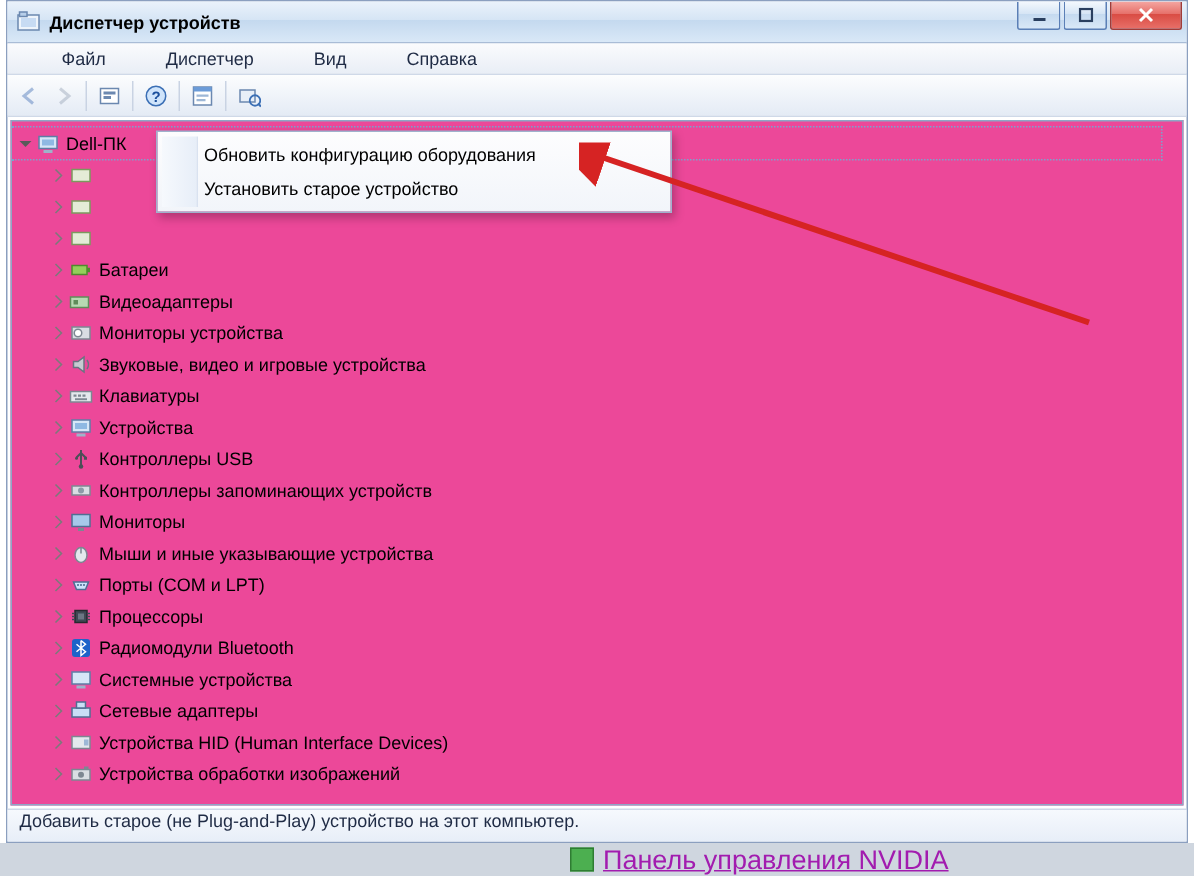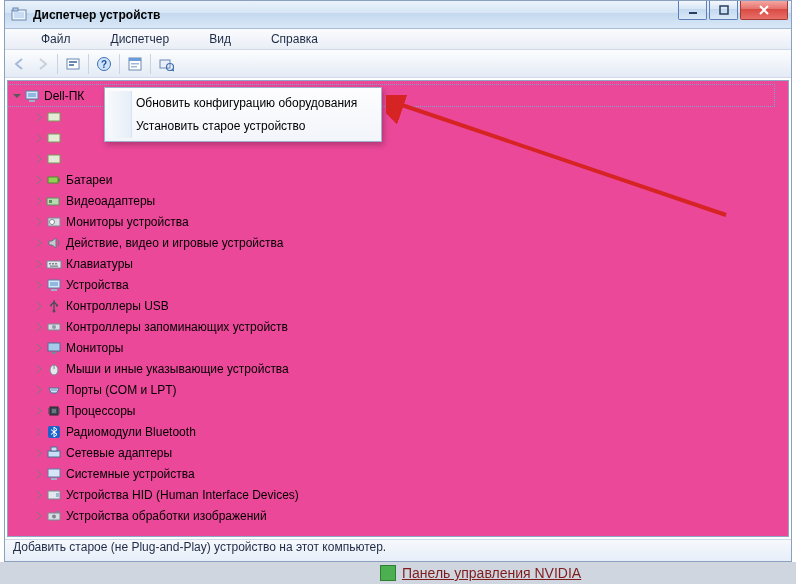--- a/index.html
+++ b/index.html
@@ -29,35 +29,35 @@
   
   .tree { list-style:none; margin:0; padding:0;}
   .tree li { display:block;}
   .trow { display:flex; align-items:center; height:21px; padding-left:4px; white-space:nowrap;}
   .tri { width:10px; height:10px; margin-right:2px; display:inline-flex; align-items:center; justify-content:center;}
   .ic { width:16px; height:16px; margin-right:4px; display:inline-flex; align-items:center; justify-content:center;}
   .lbl { color:#000;}
   .children { padding-left:22px;}
   .trow.sel { outline:1px dotted #7da2ce;}
   
-  .ctxmenu { position:absolute; left:96px; top:6px; width:278px; background:linear-gradient(#fdfdfe,#f2f5fa); border:1px solid #9fb2cd; box-shadow:2px 3px 6px rgba(0,0,0,.25); padding:3px;}
+  .ctxmenu { position:absolute; left:96px; top:6px; width:344px; background:linear-gradient(#fdfdfe,#f2f5fa); border:1px solid #9fb2cd; box-shadow:2px 3px 6px rgba(0,0,0,.25); padding:3px;}
   .ctxmenu .citem { height:22px; display:flex; align-items:center; padding-left:28px; margin:1px 0;}
   .ctxmenu .citem:first-child { background:transparent;}
   .ctxmenu .gutter { position:absolute; left:3px; top:3px; bottom:3px; width:24px; background:linear-gradient(90deg,#f6f9fd,#e7eef8); border-right:1px solid #d9e2f0;}
   .ctxmenu .citems { position:relative;}
   
   .arrow { position:absolute; pointer-events:none;}
   
   .statusbar { height:22px; background:linear-gradient(#f6f9fd,#e7eef8); border-top:1px solid #cfd9e8; display:flex; padding:0 8px; color:#1f2b45;}
   
   
   .taskback { position:absolute; left:0; bottom:0; width:796px; height:22px; background:#cfd6df; display:flex; align-items:center; padding-left:380px;}
   .taskback .nv { display:flex; align-items:center; gap:6px; height:100%;}
   .taskback .nv .nvic { width:16px; height:16px; background:#4caf50; border:1px solid #2e7d32;}
-  .taskback .nv span { color:#7f1d1d; font-size:14px; text-decoration:underline;}
+  .taskback .nv span { color:#a21caf; font-size:18px; text-decoration:underline;}
 </style>
 </head>
 <body>
 
 <div class="taskback">
   <div class="nv">
     <div class="nvic"></div>
     <span>Панель управления NVIDIA</span>
   </div>
 </div>
@@ -267,21 +267,21 @@
                   <svg width="10" height="10">
                     <path d="M3 1 L7 5 L3 9" fill="none" stroke="#7a7a7a"></path>
                   </svg>
                 </span>
             <span class="ic">
                   <svg width="16" height="16">
                     <path d="M3 6 L6 6 L10 3 L10 13 L6 10 L3 10 Z" fill="#c6cbd2" stroke="#6a7380"></path>
                     <path d="M12 5 Q14 8 12 11" fill="none" stroke="#6a7380"></path>
                   </svg>
                 </span>
-            <span class="lbl">Действие, видео и игровые устройства</span>
+            <span class="lbl">Звуковые, видео и игровые устройства</span>
           </div>
             </li>
 
           <li>
               <div class="trow">
             <span class="tri">
                   <svg width="10" height="10">
                     <path d="M3 1 L7 5 L3 9" fill="none" stroke="#7a7a7a"></path>
                   </svg>
                 </span>
@@ -447,42 +447,42 @@
 
           <li>
               <div class="trow">
             <span class="tri">
                   <svg width="10" height="10">
                     <path d="M3 1 L7 5 L3 9" fill="none" stroke="#7a7a7a"></path>
                   </svg>
                 </span>
             <span class="ic">
                   <svg width="16" height="16">
+                    <rect x="2" y="3" width="12" height="8" fill="#d6e6f7" stroke="#5d7ea6"></rect>
+                    <rect x="5" y="12" width="6" height="2" fill="#9eb3ca"></rect>
+                  </svg>
+                </span>
+            <span class="lbl">Системные устройства</span>
+          </div>
+            </li>
+
+          <li>
+              <div class="trow">
+            <span class="tri">
+                  <svg width="10" height="10">
+                    <path d="M3 1 L7 5 L3 9" fill="none" stroke="#7a7a7a"></path>
+                  </svg>
+                </span>
+            <span class="ic">
+                  <svg width="16" height="16">
                     <rect x="2" y="6" width="12" height="6" fill="#c9dff6" stroke="#4f6f93"></rect>
                     <rect x="5" y="2" width="6" height="4" fill="#c9dff6" stroke="#4f6f93"></rect>
                   </svg>
                 </span>
             <span class="lbl">Сетевые адаптеры</span>
-          </div>
-            </li>
-
-          <li>
-              <div class="trow">
-            <span class="tri">
-                  <svg width="10" height="10">
-                    <path d="M3 1 L7 5 L3 9" fill="none" stroke="#7a7a7a"></path>
-                  </svg>
-                </span>
-            <span class="ic">
-                  <svg width="16" height="16">
-                    <rect x="2" y="3" width="12" height="8" fill="#d6e6f7" stroke="#5d7ea6"></rect>
-                    <rect x="5" y="12" width="6" height="2" fill="#9eb3ca"></rect>
-                  </svg>
-                </span>
-            <span class="lbl">Системные устройства</span>
           </div>
             </li>
 
           <li>
               <div class="trow">
             <span class="tri">
                   <svg width="10" height="10">
                     <path d="M3 1 L7 5 L3 9" fill="none" stroke="#7a7a7a"></path>
                   </svg>
                 </span>

